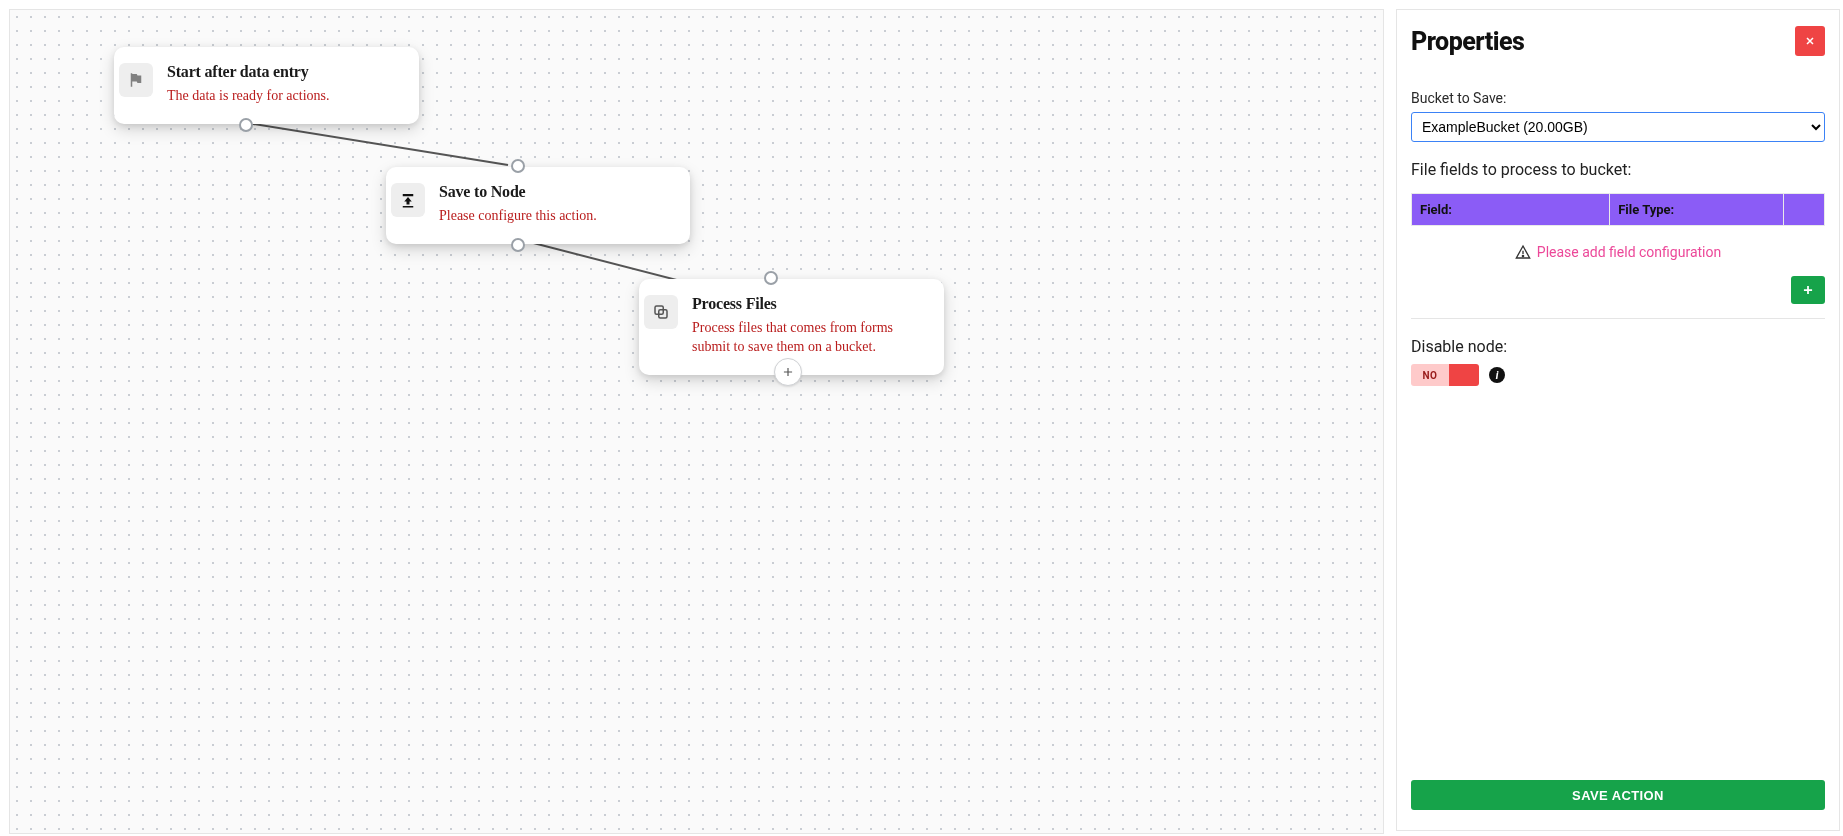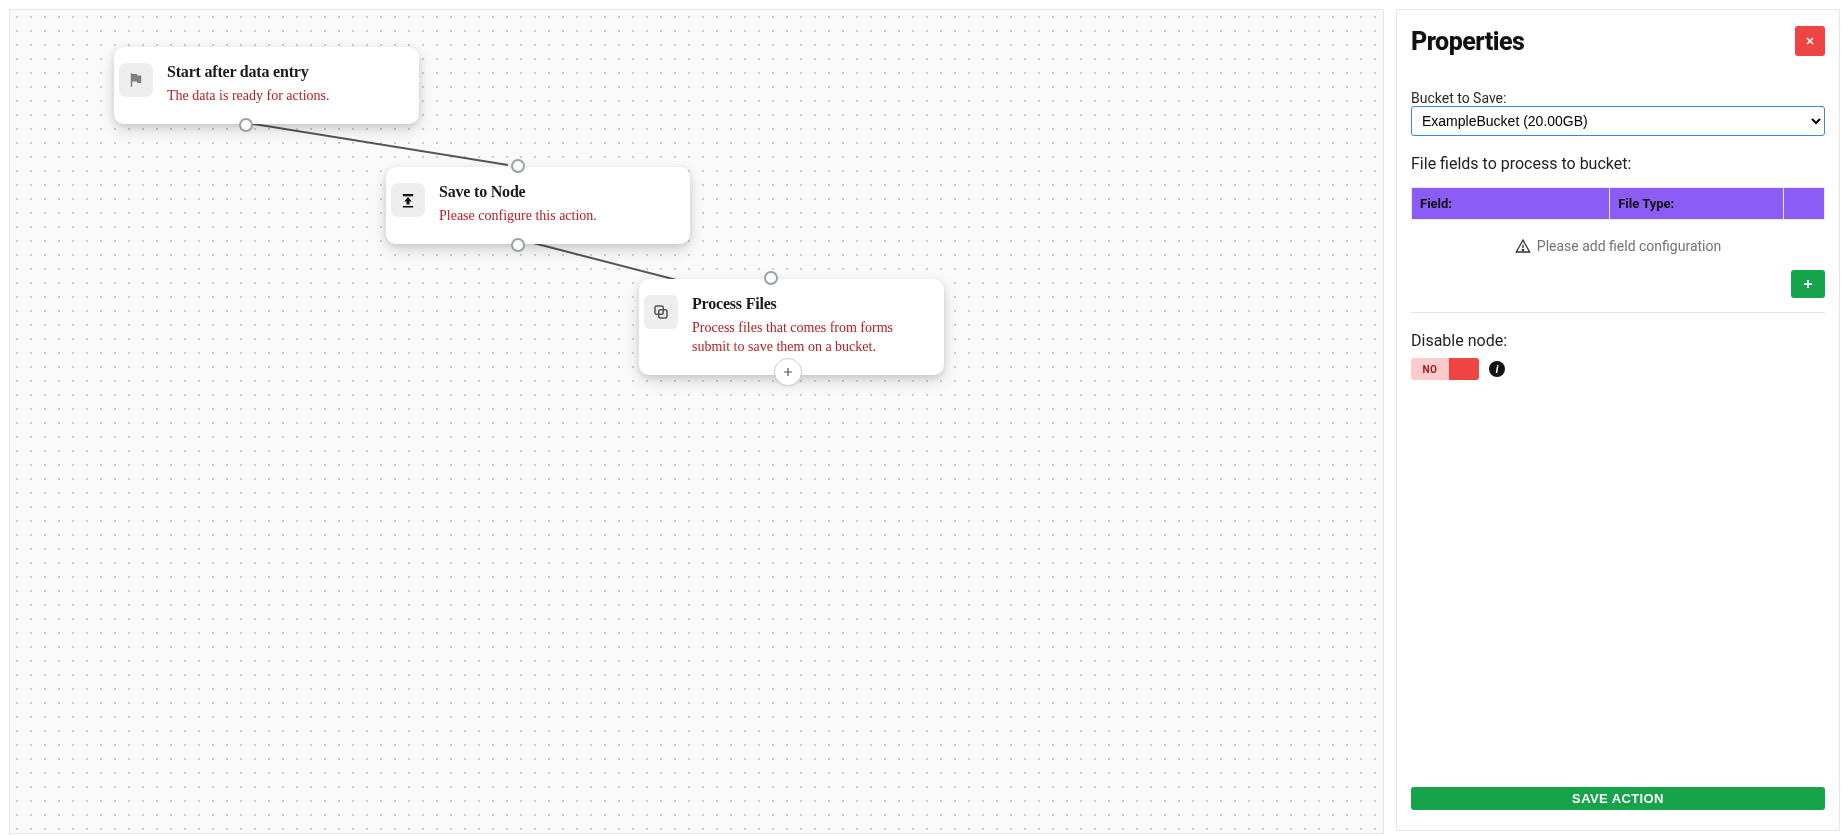--- a/index.html
+++ b/index.html
@@ -32,46 +32,46 @@
 
   
   .panel { position:absolute; left:1396px; top:9px; width:444px; height:822px;
     background:#fff; border:1px solid #e5e5e5; display:flex; flex-direction:column; }
   .panel-head { display:flex; align-items:center; justify-content:space-between; padding:16px 14px 8px 14px; }
   .panel-head h2 { font-size:25px; font-weight:800; letter-spacing:-0.5px;text-align:right; }
   .close-btn { width:30px; height:30px; background:#ef4444; border:none; border-radius:3px; display:flex; align-items:center; justify-content:center; cursor:pointer; }
   .close-btn svg { stroke:#fff; }
 
   .panel-body { padding:10px 14px 0 14px; flex:1; overflow:auto; }
-  .form-label { font-size:14px; color:#2a2a2a; margin-top:16px; display:block; }
+  .form-label { font-size:14px; color:#2a2a2a; margin-top:16px; margin-bottom:6px; display:block; }
   .select { width:100%; height:30px; border:1px solid #3b82f6; border-radius:3px; font-size:14px; padding:2px 6px; background:#fff; }
   .section-title { font-size:16px; font-weight:400; color:#222; margin-top:18px; }
 
   .divider { border:none; border-top:1px solid #e5e5e5; margin:14px 0; }
 
   .tbl { width:100%; border-collapse:collapse; margin-top:14px; }
   .tbl th { background:#8b5cf6; text-align:left; font-size:13px; font-weight:700; padding:8px 8px; border:1px solid #e9e9e9; }
   .tbl .field-col   { width:48%; }
   .tbl .type-col    { width:42%; }
   .tbl .action-col  { width:10%; }
 
-  .empty { text-align:center; color:#737373; font-size:14px; padding:18px 0 10px; display:flex; align-items:center; justify-content:center; gap:6px; }
+  .empty { text-align:center; color:#ec4899; font-size:14px; padding:18px 0 10px; display:flex; align-items:center; justify-content:center; gap:6px; }
 
   .tbl-actions { display:flex; justify-content:flex-end; margin-top:6px; }
   .add-row-btn { width:34px; height:28px; background:#16a34a; border:none; border-radius:3px; display:flex; align-items:center; justify-content:center; cursor:pointer; }
   .add-row-btn svg { stroke:#fff; }
 
   .toggle-row { display:flex; align-items:center; gap:10px; margin-top:8px; }
   .toggle { width:68px; height:22px; border-radius:3px; display:flex; align-items:center; overflow:hidden; font-size:10px; font-weight:700; cursor:pointer; }
   .toggle .lab { width:38px; height:100%; display:flex; align-items:center; justify-content:center; background:#fecaca; color:#991b1b; letter-spacing:0.5px; }
   .toggle .knob { width:30px; height:100%; background:#ef4444; }
   .info-badge { width:16px; height:16px; border-radius:50%; background:#111; color:#fff; display:inline-flex; align-items:center; justify-content:center; font-size:10px; font-weight:800; font-style:italic; cursor:default; }
 
   .panel-foot { padding:12px 14px; }
-  .btn { display:block; width:100%; height:23px; border:none; border-radius:3px; font-size:13px; font-weight:700; letter-spacing:0.4px; color:#fff; cursor:pointer; margin-bottom:8px; }
+  .btn { display:block; width:100%; height:30px; border:none; border-radius:3px; font-size:13px; font-weight:700; letter-spacing:0.4px; color:#fff; cursor:pointer; margin-bottom:8px; }
   .btn-green { background:#16a34a; }
   .btn-red   { background:#ef4444; }
   .foot-row { display:flex; gap:10px; }
   .gear-btn { width:56px; height:30px; border:1px solid #d1d5db; border-radius:3px; background:#fff; display:flex; align-items:center; justify-content:center; gap:3px; cursor:pointer; }
   .gear-btn svg { width:14px; height:14px; }
 </style>
 </head>
 <body>
 
 <div class="app">

